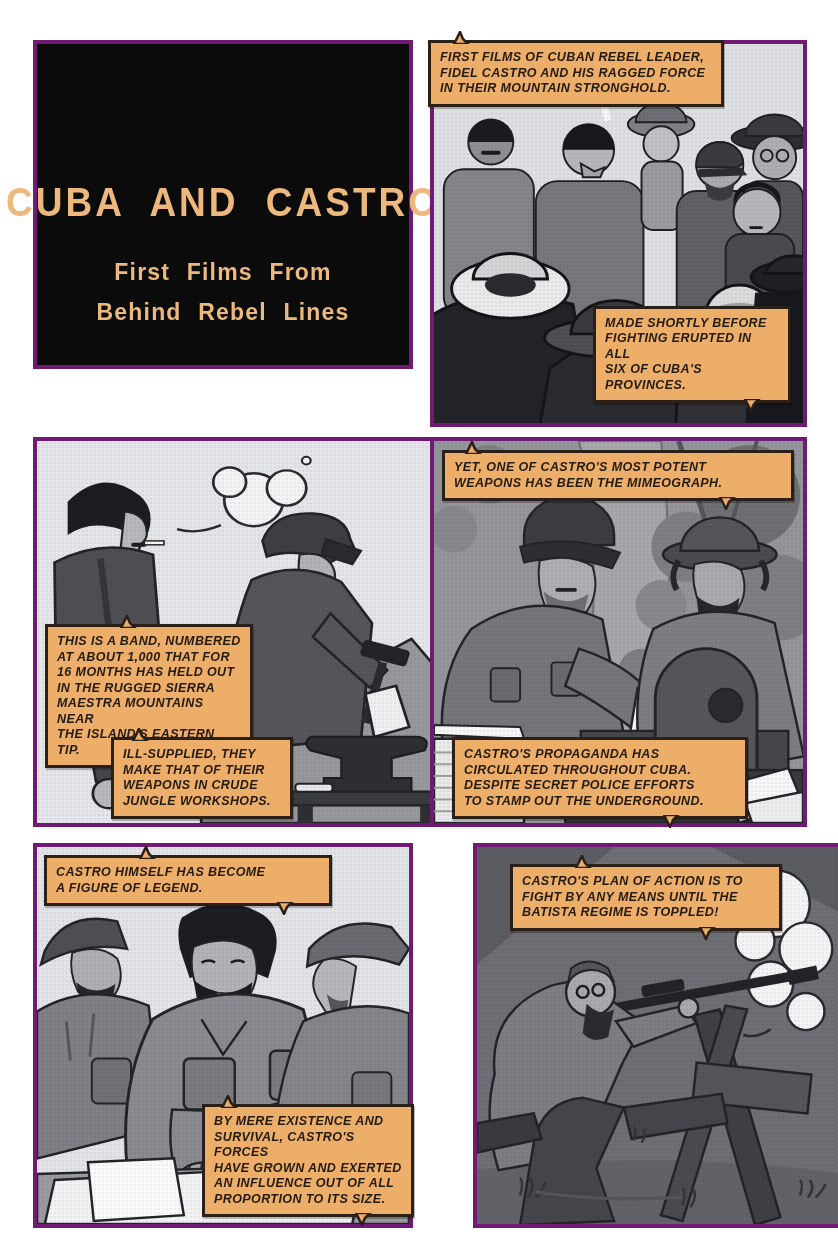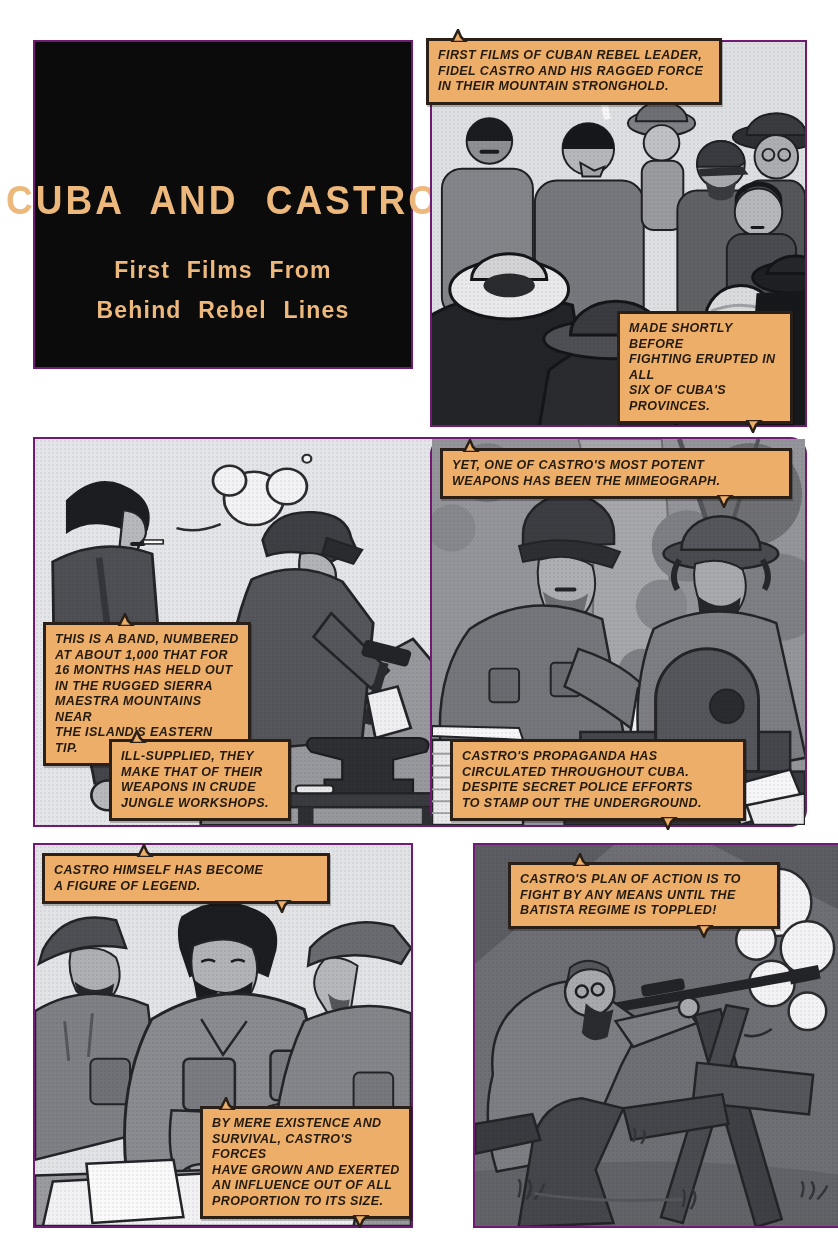--- a/index.html
+++ b/index.html
@@ -1,18 +1,18 @@
 <!DOCTYPE html>
 <html><head>
 <meta charset="utf-8">
 <style>
   html,body{margin:0;padding:0;background:#ffffff;}
   #comic-page{position:relative;width:838px;height:1257px;background:#ffffff;
     font-family:"Liberation Sans",sans-serif;overflow:hidden;}
-  .panel{position:absolute;border:2px solid #701a75;box-sizing:border-box;background:#fff;}
+  .panel{position:absolute;border:4px solid #701a75;box-sizing:border-box;background:#fff;}
   .art{position:absolute;inset:0;overflow:hidden;}
   .art svg{position:absolute;inset:0;width:100%;height:100%;display:block;}
   .dots{position:absolute;inset:0;pointer-events:none;
     background-image:radial-gradient(rgba(0,0,0,.055) 1px, transparent 1.3px);
     background-size:4px 4px;}
   .caption{position:absolute;z-index:6;background:#ECAE68;border:3px solid #2A2017;
     box-sizing:border-box;padding:7px 9px;box-shadow:1px 2px 0 rgba(0,0,0,.25);}
   .caption .cap-text{display:block;font:italic 700 12.5px/1.24 "Liberation Sans",sans-serif;
     color:#231A10;letter-spacing:.4px;white-space:pre-line;}
   .tail{position:absolute;width:24px;height:13px;}
@@ -93,21 +93,21 @@
       <div class="dots"></div>
     </div>
     <div class="caption" style="left:-6px;top:-4px;width:296px;">
       <span class="cap-text">FIRST FILMS OF CUBAN REBEL LEADER,
 FIDEL CASTRO AND HIS RAGGED FORCE
 IN THEIR MOUNTAIN STRONGHOLD.</span>
       <svg class="tail tail-t" style="left:20px" viewBox="0 0 24 13">
           <path d="M3 13 L9 1 L12 8 L17 13 Z" fill="#ECAE68" stroke="#2A2017" stroke-width="2.5"></path>
         </svg>
     </div>
-    <div class="caption" style="right:12px;bottom:1px;width:176px;">
+    <div class="caption" style="right:12px;bottom:20px;width:198px;">
       <span class="cap-text">MADE SHORTLY BEFORE
 FIGHTING ERUPTED IN ALL
 SIX OF CUBA'S PROVINCES.</span>
       <svg class="tail tail-b" style="right:22px" viewBox="0 0 24 13">
           <path d="M3 0 L9 12 L12 5 L17 0 Z" fill="#ECAE68" stroke="#2A2017" stroke-width="2.5"></path>
         </svg>
     </div>
   </div>
 
   <div class="panel" style="left:33px;top:437px;width:424px;height:390px;">
@@ -168,21 +168,21 @@
       <span class="cap-text">ILL-SUPPLIED, THEY
 MAKE THAT OF THEIR
 WEAPONS IN CRUDE
 JUNGLE WORKSHOPS.</span>
       <svg class="tail tail-t" style="left:16px" viewBox="0 0 24 13">
           <path d="M3 13 L9 1 L12 8 L17 13 Z" fill="#ECAE68" stroke="#2A2017" stroke-width="2.5"></path>
         </svg>
     </div>
   </div>
 
-  <div class="panel" style="left:430px;top:437px;width:377px;height:390px;border-radius:17px;">
+  <div class="panel" style="left:430px;top:437px;width:377px;height:390px;">
     <div class="art">
       <svg viewBox="0 0 377 390" preserveAspectRatio="none">
         <rect width="377" height="390" fill="#94959A"></rect>
         <path d="M148 0 q34 130 -8 390 l84 0 q28 -210 8 -390 z" fill="#A6A7AB" stroke="#6F7074" stroke-width="2"></path>
         <circle cx="322" cy="56" r="52" fill="#6F7074"></circle>
         <circle cx="258" cy="108" r="36" fill="#7E7F84"></circle>
         <circle cx="352" cy="160" r="44" fill="#7E7F84"></circle>
         <circle cx="300" cy="218" r="30" fill="#6F7074"></circle>
         <circle cx="232" cy="168" r="26" fill="#87888D"></circle>
         <circle cx="212" cy="236" r="24" fill="#7E7F84"></circle>

